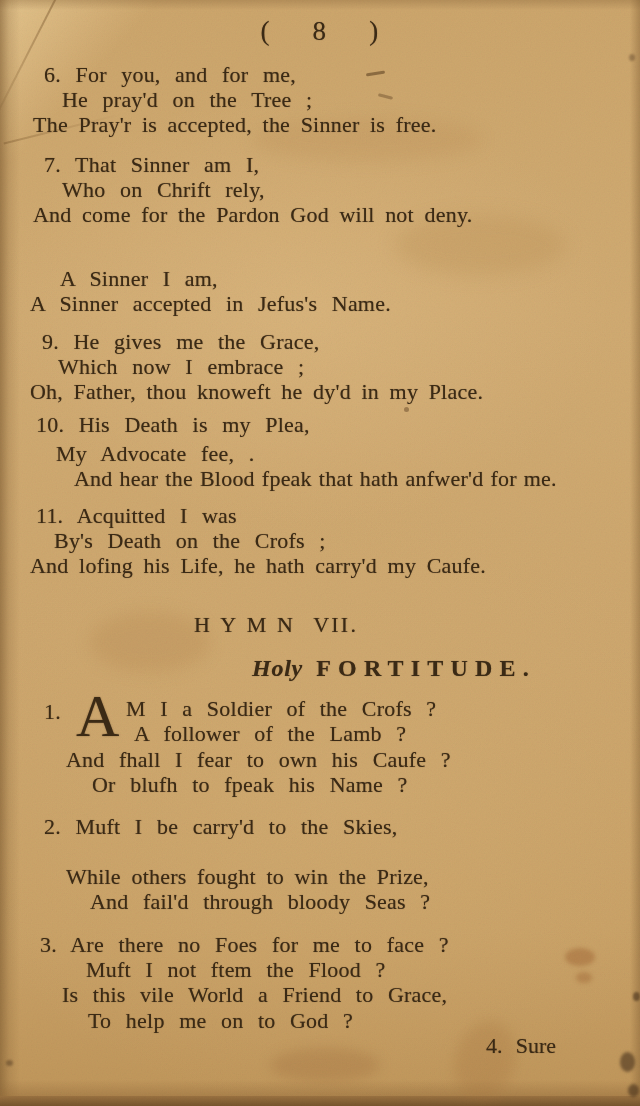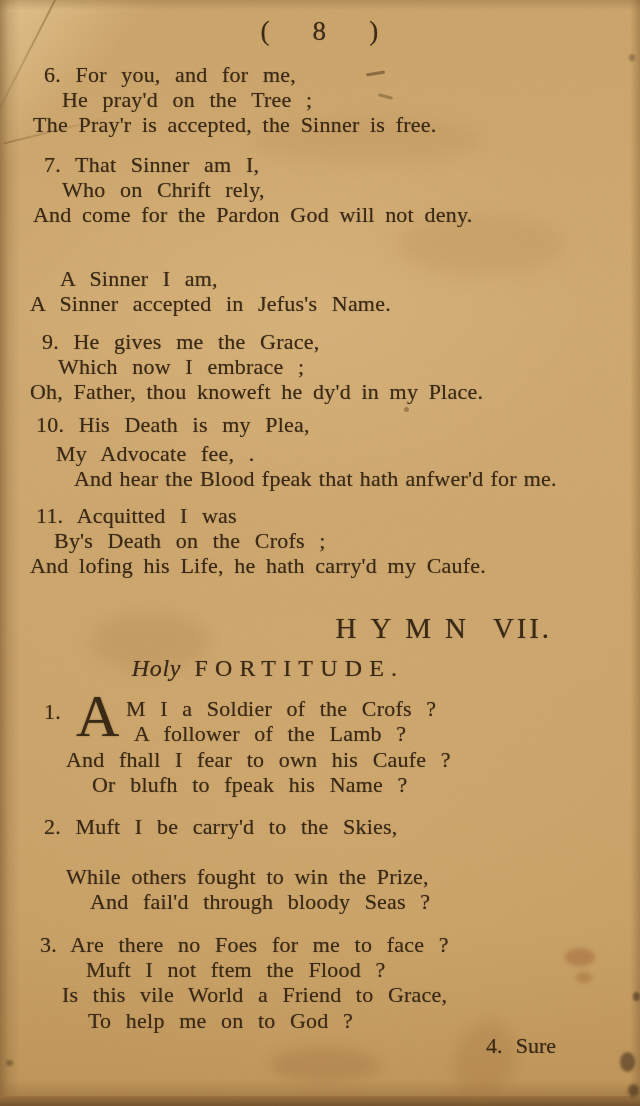--- a/index.html
+++ b/index.html
@@ -52,26 +52,26 @@
   .grain{position:absolute;left:0;top:0;mix-blend-mode:multiply;opacity:.10;pointer-events:none;}
   
   .txt{position:absolute;white-space:nowrap;font-size:22px;line-height:25px;
     word-spacing:.40em;letter-spacing:.01em;
     text-shadow:0 0 1px rgba(58,40,22,.55);}
   .tight{word-spacing:.06em;margin-left:44px;}
   .semitight{word-spacing:.22em;}
   .pageno{position:absolute;left:0;top:16px;width:640px;text-align:center;
     font-size:27px;word-spacing:1.25em;letter-spacing:.05em;
     text-shadow:0 0 1px rgba(58,40,22,.55);}
-  .title{position:absolute;left:0;top:612px;width:552px;text-align:right;
-    font-size:29px;text-shadow:0 0 1px rgba(58,40,22,.6);}
+  .title{position:absolute;left:0;top:612px;width:552px;text-align:center;
+    font-size:22px;text-shadow:0 0 1px rgba(58,40,22,.6);}
   .title .word{letter-spacing:.48em;}
   .title .numeral{letter-spacing:.10em;margin-left:.45em;}
-  .subtitle{position:absolute;left:0;top:655px;width:536px;text-align:center;
-    font-size:24px;text-shadow:0 0 1px rgba(58,40,22,.55);}
+  .subtitle{position:absolute;left:0;top:655px;width:536px;text-align:right;
+    font-size:24px;text-shadow:0 0 1px rgba(58,40,22,.55);font-weight:bold;}
   .subtitle .ital{font-style:italic;letter-spacing:.03em;}
   .subtitle .caps{letter-spacing:.30em;margin-left:.55em;}
   .dropcap{position:absolute;left:76px;top:691px;font-size:60px;line-height:.85;
     text-shadow:0 0 1.5px rgba(58,40,22,.6);}
   .catch{position:absolute;left:486px;top:1033px;font-size:22px;word-spacing:.35em;
     text-shadow:0 0 1px rgba(58,40,22,.55);}
 </style>
 </head>
 <body>
 

